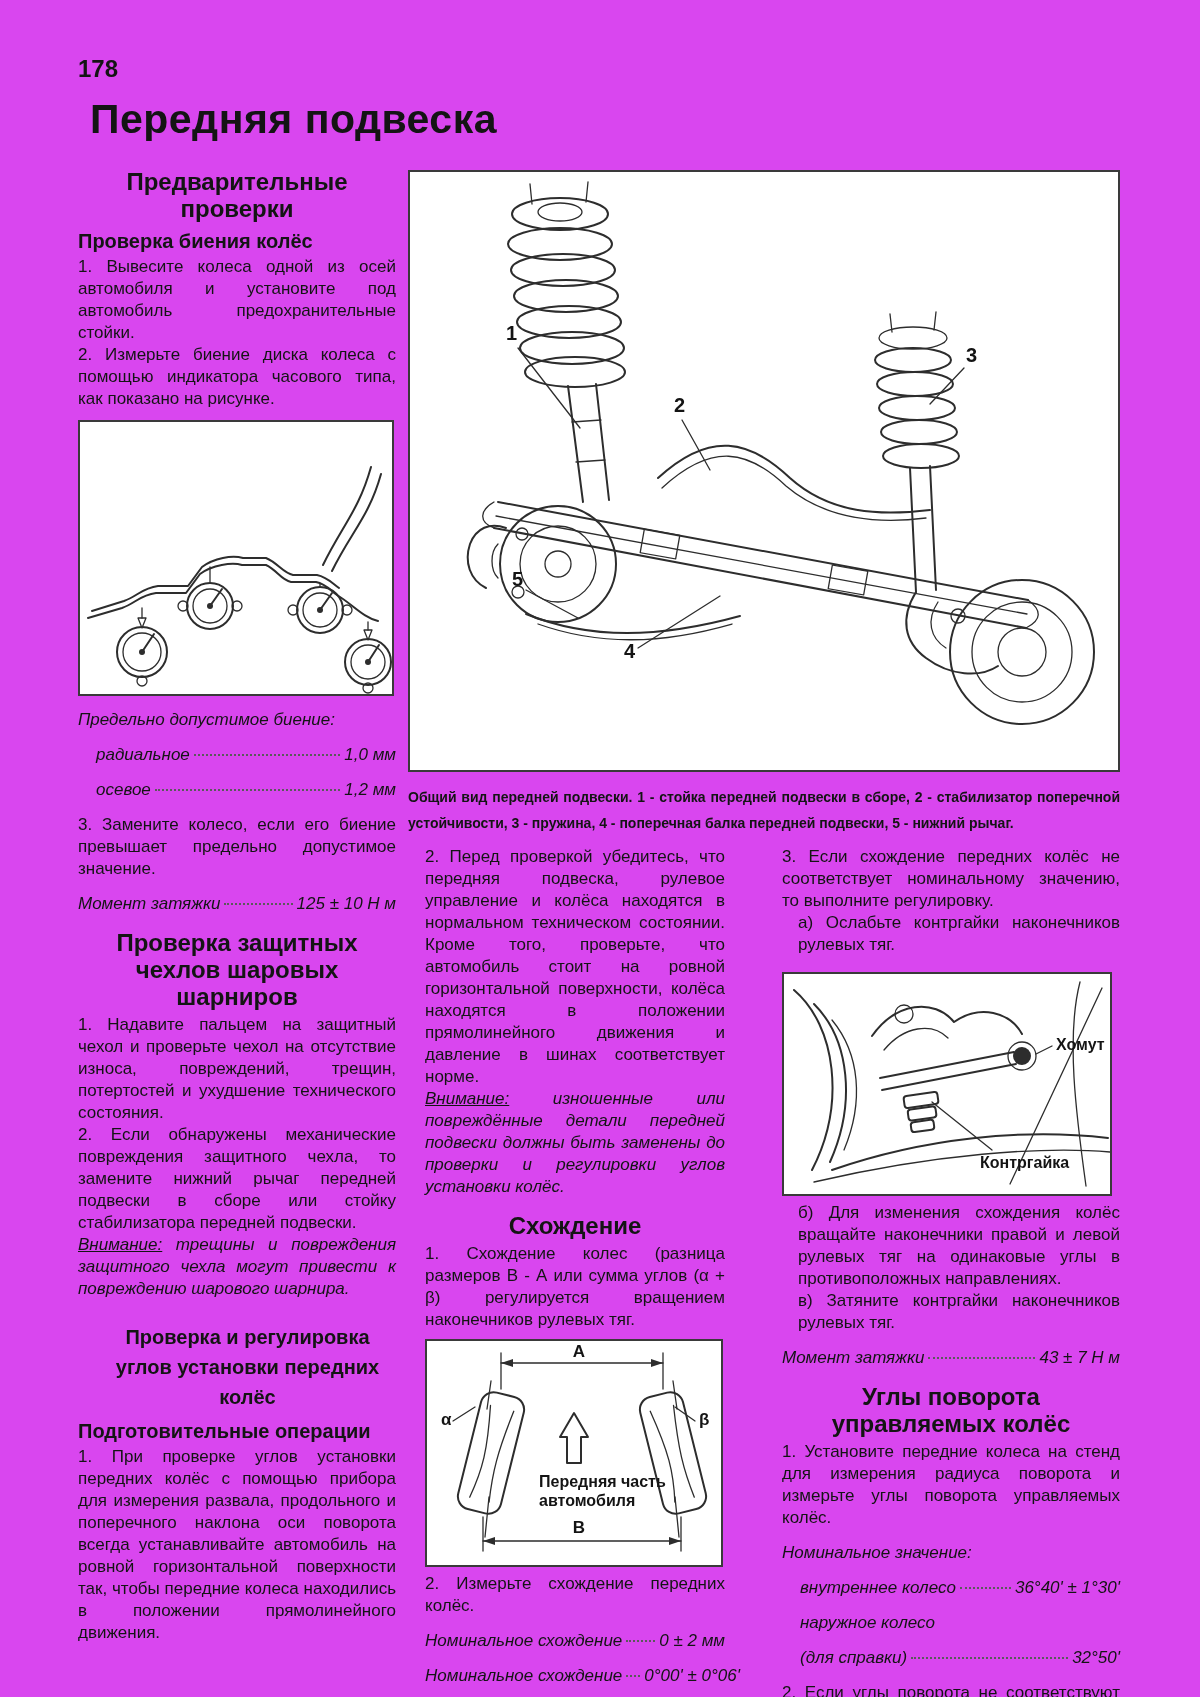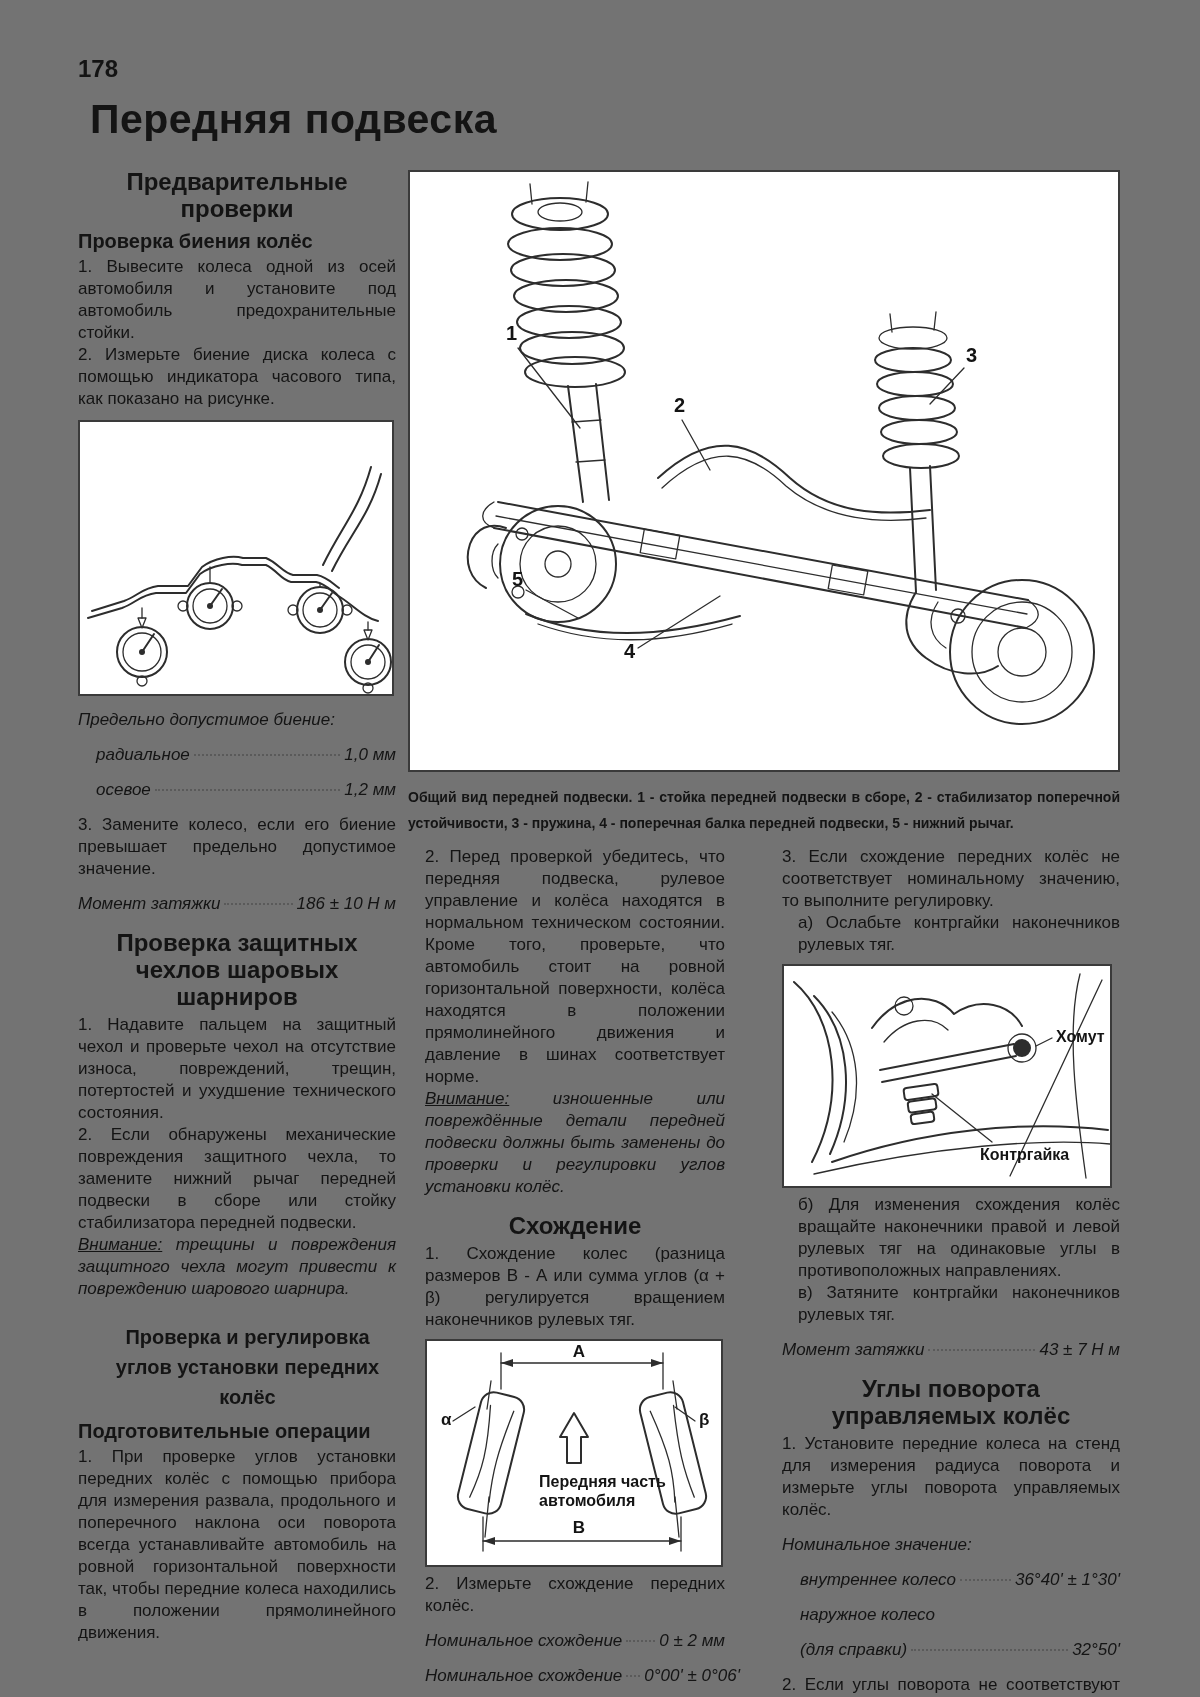--- a/index.html
+++ b/index.html
@@ -1,16 +1,16 @@
 <!DOCTYPE html>
 <html><head>
 <meta charset="utf-8">
 <style>
   html,body{margin:0;padding:0;background:#e8e8e8;}
-  .page{position:relative;width:1200px;height:1697px;background:#737373;
+  .page{position:relative;width:1200px;height:1697px;background:#d946ef;
         font-family:"Liberation Sans",sans-serif;color:#141414;overflow:hidden;}
   .page-number{position:absolute;left:78px;top:55px;font-size:24px;font-weight:bold;}
   .title{position:absolute;left:90px;top:96px;margin:0;font-size:41px;font-weight:bold;letter-spacing:.5px;}
 
   .col{position:absolute;font-size:17px;line-height:22px;text-align:justify;}
   .col-left{left:78px;top:168px;width:318px;}
   .col-mid{left:425px;top:846px;width:300px;}
   .col-right{left:782px;top:846px;width:338px;}
 
   h2.sec{font-size:24px;line-height:27px;margin:14px 0 4px;font-weight:bold;text-align:center;}
@@ -27,21 +27,21 @@
   .specline .fill{flex:1;min-width:14px;border-bottom:2px dotted #5a5a5a;margin:0 4px;transform:translateY(-4px);}
   .specline .val{white-space:nowrap;}
   .spec-indent{padding-left:18px;}
 
   .figure{background:#fff;border:2px solid #3a3a3a;box-sizing:border-box;}
   .fig-runout{width:316px;height:276px;margin:10px 0 8px;}
   .fig-main{position:absolute;left:408px;top:170px;width:712px;height:602px;}
   .fig-caption{position:absolute;left:408px;top:784px;width:712px;font-size:14px;
                line-height:26px;font-weight:bold;text-align:justify;}
   .fig-toe{width:298px;height:228px;margin:8px 0 6px;}
-  .fig-tierod{width:330px;height:224px;margin:8px 0 6px;}
+  .fig-tierod{width:330px;height:224px;margin:16px 0 6px;}
 
   svg{display:block;}
   svg text{font-family:"Liberation Sans",sans-serif;fill:#141414;}
   .ln{fill:none;stroke:#2d2d2d;stroke-width:2;stroke-linecap:round;stroke-linejoin:round;}
   .ln-thin{fill:none;stroke:#2d2d2d;stroke-width:1.3;stroke-linecap:round;stroke-linejoin:round;}
   .callout{font-size:20px;font-weight:bold;}
   .figlabel{font-size:16px;font-weight:bold;}
   .dimlabel{font-size:17px;font-weight:bold;}
 </style>
 </head>
@@ -110,21 +110,21 @@
     </div>
     <div class="specline spec-indent">
       <span class="lbl">осевое</span>
       <span class="fill"></span>
       <span class="val">1,2 мм</span>
     </div>
     <p class="item">3. Замените колесо, если его биение превышает предельно допустимое значение.</p>
     <div class="specline">
       <span class="lbl">Момент затяжки</span>
       <span class="fill"></span>
-      <span class="val">186 ± 10 Н м</span>
+      <span class="val">125 ± 10 Н м</span>
     </div>
 
     <h2 class="sec">Проверка защитных чехлов шаровых шарниров</h2>
     <p class="item">1. Надавите пальцем на защитный чехол и проверьте чехол на отсутствие износа, повреждений, трещин, потертостей и ухудшение технического состояния.</p>
     <p class="item">2. Если обнаружены механические повреждения защитного чехла, то замените нижний рычаг передней подвески в сборе или стойку стабилизатора передней подвески.</p>
     <p class="italic">
       <span class="u">Внимание:</span>
       <span>трещины и повреждения защитного чехла могут привести к повреждению шарового шарнира.</span>
     </p>
 

